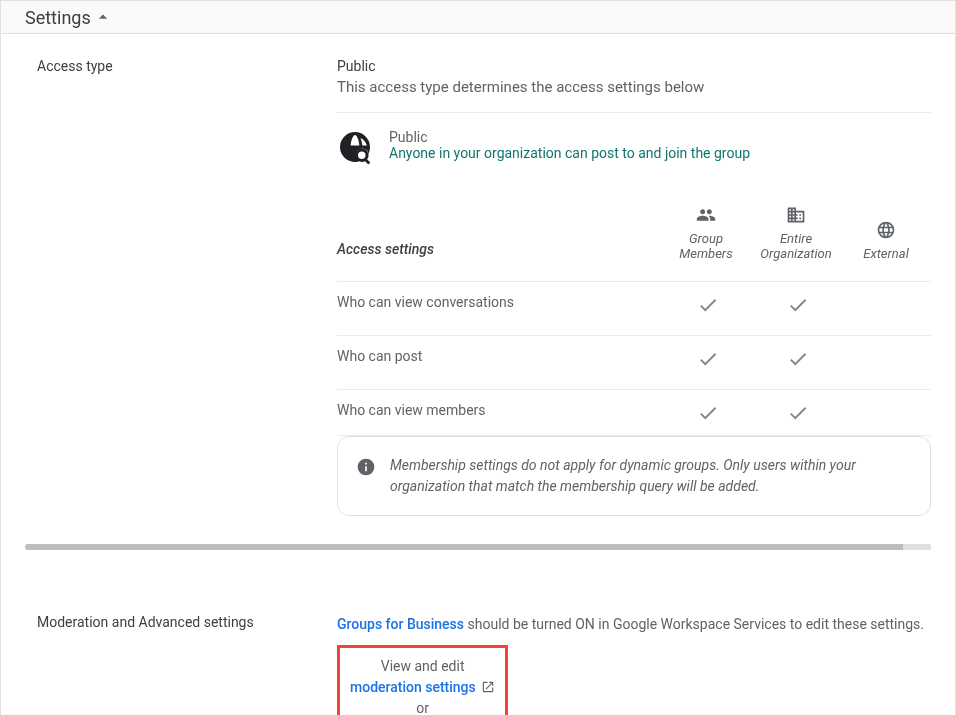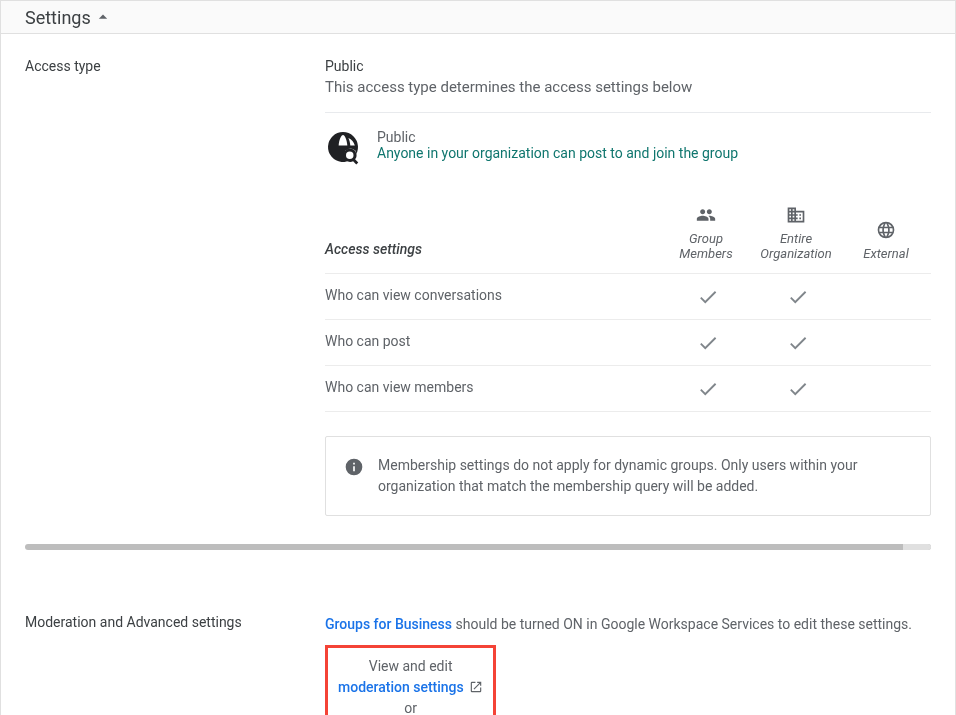--- a/index.html
+++ b/index.html
@@ -40,20 +40,21 @@
   .row {
     display: flex;
     align-items: flex-start;
   }
   .label-col {
     width: 300px;
     flex: 0 0 300px;
     font-size: 14px;
     color: #3c4043;
     padding-right: 12px;
+    margin-left: 12px;
   }
   .value-col {
     flex: 1;
     font-size: 14px;
     color: #5f6368;
   }
   .value-title {
     color: #3c4043;
     font-size: 14px;
     margin-bottom: 4px;
@@ -103,43 +104,43 @@
     color: #5f6368;
   }
   .grid-col .ic {
     display: block;
     margin: 0 auto 6px;
     width: 20px; height: 20px;
     color: #5f6368;
   }
   .grid-row {
     display: flex;
-    align-items: center;
     padding: 12px 0;
     border-top: 1px solid #ececec;
     font-size: 14px;
     color: #5f6368;
+    margin-top: 8px;
   }
   .grid-row:last-child {
     border-bottom: 1px solid #ececec;
   }
   .grid-row .grid-label-col { font-weight: 400; color: #5f6368; }
   .check {
     width: 18px; height: 18px; display: inline-block;
     color: #80868b;
   }
   .info-box {
     border: 1px solid #e0e0e0;
-    border-radius: 2px;
+    border-radius: 12px;
     padding: 18px 18px 18px 52px;
-    margin-top: 24px;
     position: relative;
     font-size: 14px;
     color: #5f6368;
     line-height: 1.5;
+    font-style: italic;
   }
   .info-box .info-ic {
     position: absolute;
     left: 18px; top: 20px;
     width: 20px; height: 20px;
     color: #5f6368;
   }
   .sep-bar {
     height: 6px;
     background: #bdbdbd;

